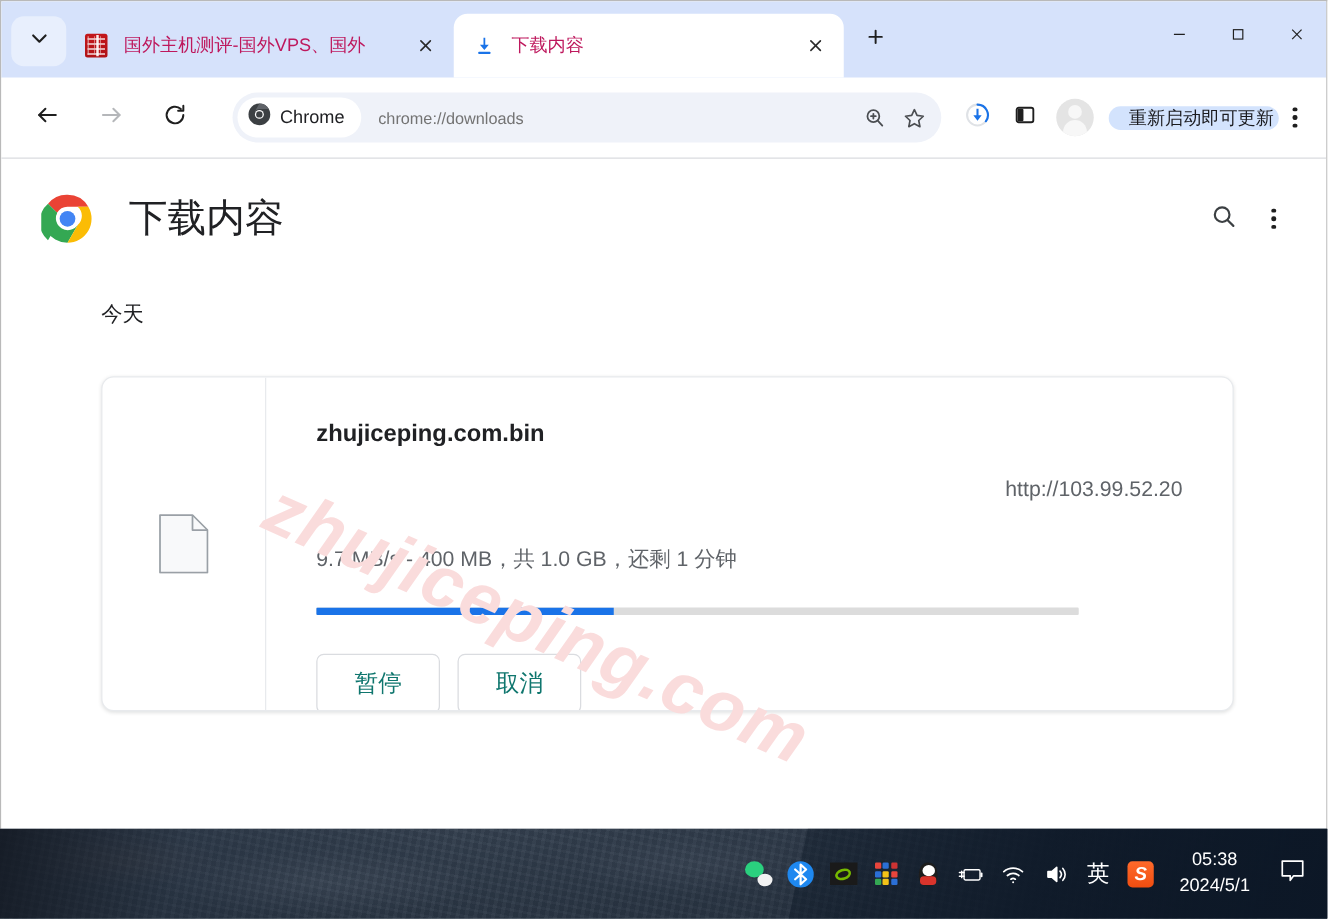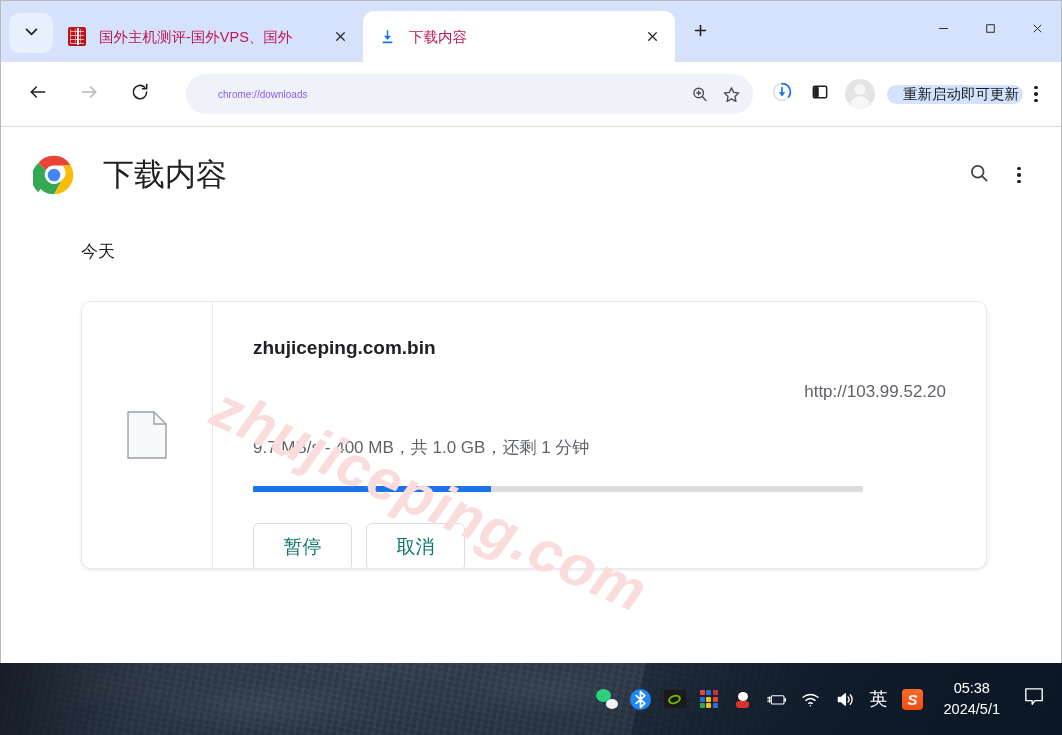--- a/index.html
+++ b/index.html
@@ -183,23 +183,23 @@
     align-items: center;
     padding: 0 13px 0 8px;
     gap: 7px;
     flex: none;
   }
   .chrome-chip-label {
     font-size: 14.5px;
     color: #202124;
   }
   .omnibox-url {
-    font-size: 10px;
-    color: #8b5cf6;
-    margin-left: 28px;
+    font-size: 13px;
+    color: #737373;
+    margin-left: 14px;
     white-space: nowrap;
     overflow: hidden;
     flex: 1 1 auto;
   }
   .omnibox-action {
     width: 32px; height: 32px;
     border-radius: 50%;
     display: flex; align-items: center; justify-content: center;
     flex: none;
     cursor: pointer;
@@ -649,20 +649,31 @@
       <div class="tb-icon nav">
         <span>
           <svg viewBox="0 0 24 24" fill="none" stroke="#1f1f1f" stroke-width="1.9" stroke-linecap="round">
               <path d="M20 12a8 8 0 1 1-2.4-5.7"></path>
               <polyline points="20,3 20,8 15,8" stroke-linejoin="round"></polyline>
             </svg>
         </span>
       </div>
 
       <div class="omnibox">
+        <div class="chrome-chip">
+          <span>
+            <svg viewBox="0 0 48 48" width="19" height="19">
+              <circle cx="24" cy="24" r="22" fill="#3c4043"></circle>
+              <circle cx="24" cy="24" r="9" fill="#ffffff"></circle>
+              <circle cx="24" cy="24" r="6.5" fill="#3c4043"></circle>
+              <path d="M24 2a22 22 0 0 1 19 11H24a11 11 0 0 0-9.5 5.5z" fill="#5f6368"></path>
+            </svg>
+          </span>
+          <span class="chrome-chip-label">Chrome</span>
+        </div>
         <span class="omnibox-url" title="搜索 Google 或输入网址">chrome://downloads</span>
         <span class="omnibox-action">
           <svg viewBox="0 0 24 24" fill="none" stroke="#4b4e52" stroke-width="1.8" stroke-linecap="round">
               <circle cx="11" cy="10" r="6"></circle>
               <line x1="15.4" y1="14.6" x2="20" y2="19.6"></line>
               <line x1="8.6" y1="10" x2="13.4" y2="10"></line>
               <line x1="11" y1="7.6" x2="11" y2="12.4"></line>
             </svg>
         </span>
         <span class="omnibox-action">

